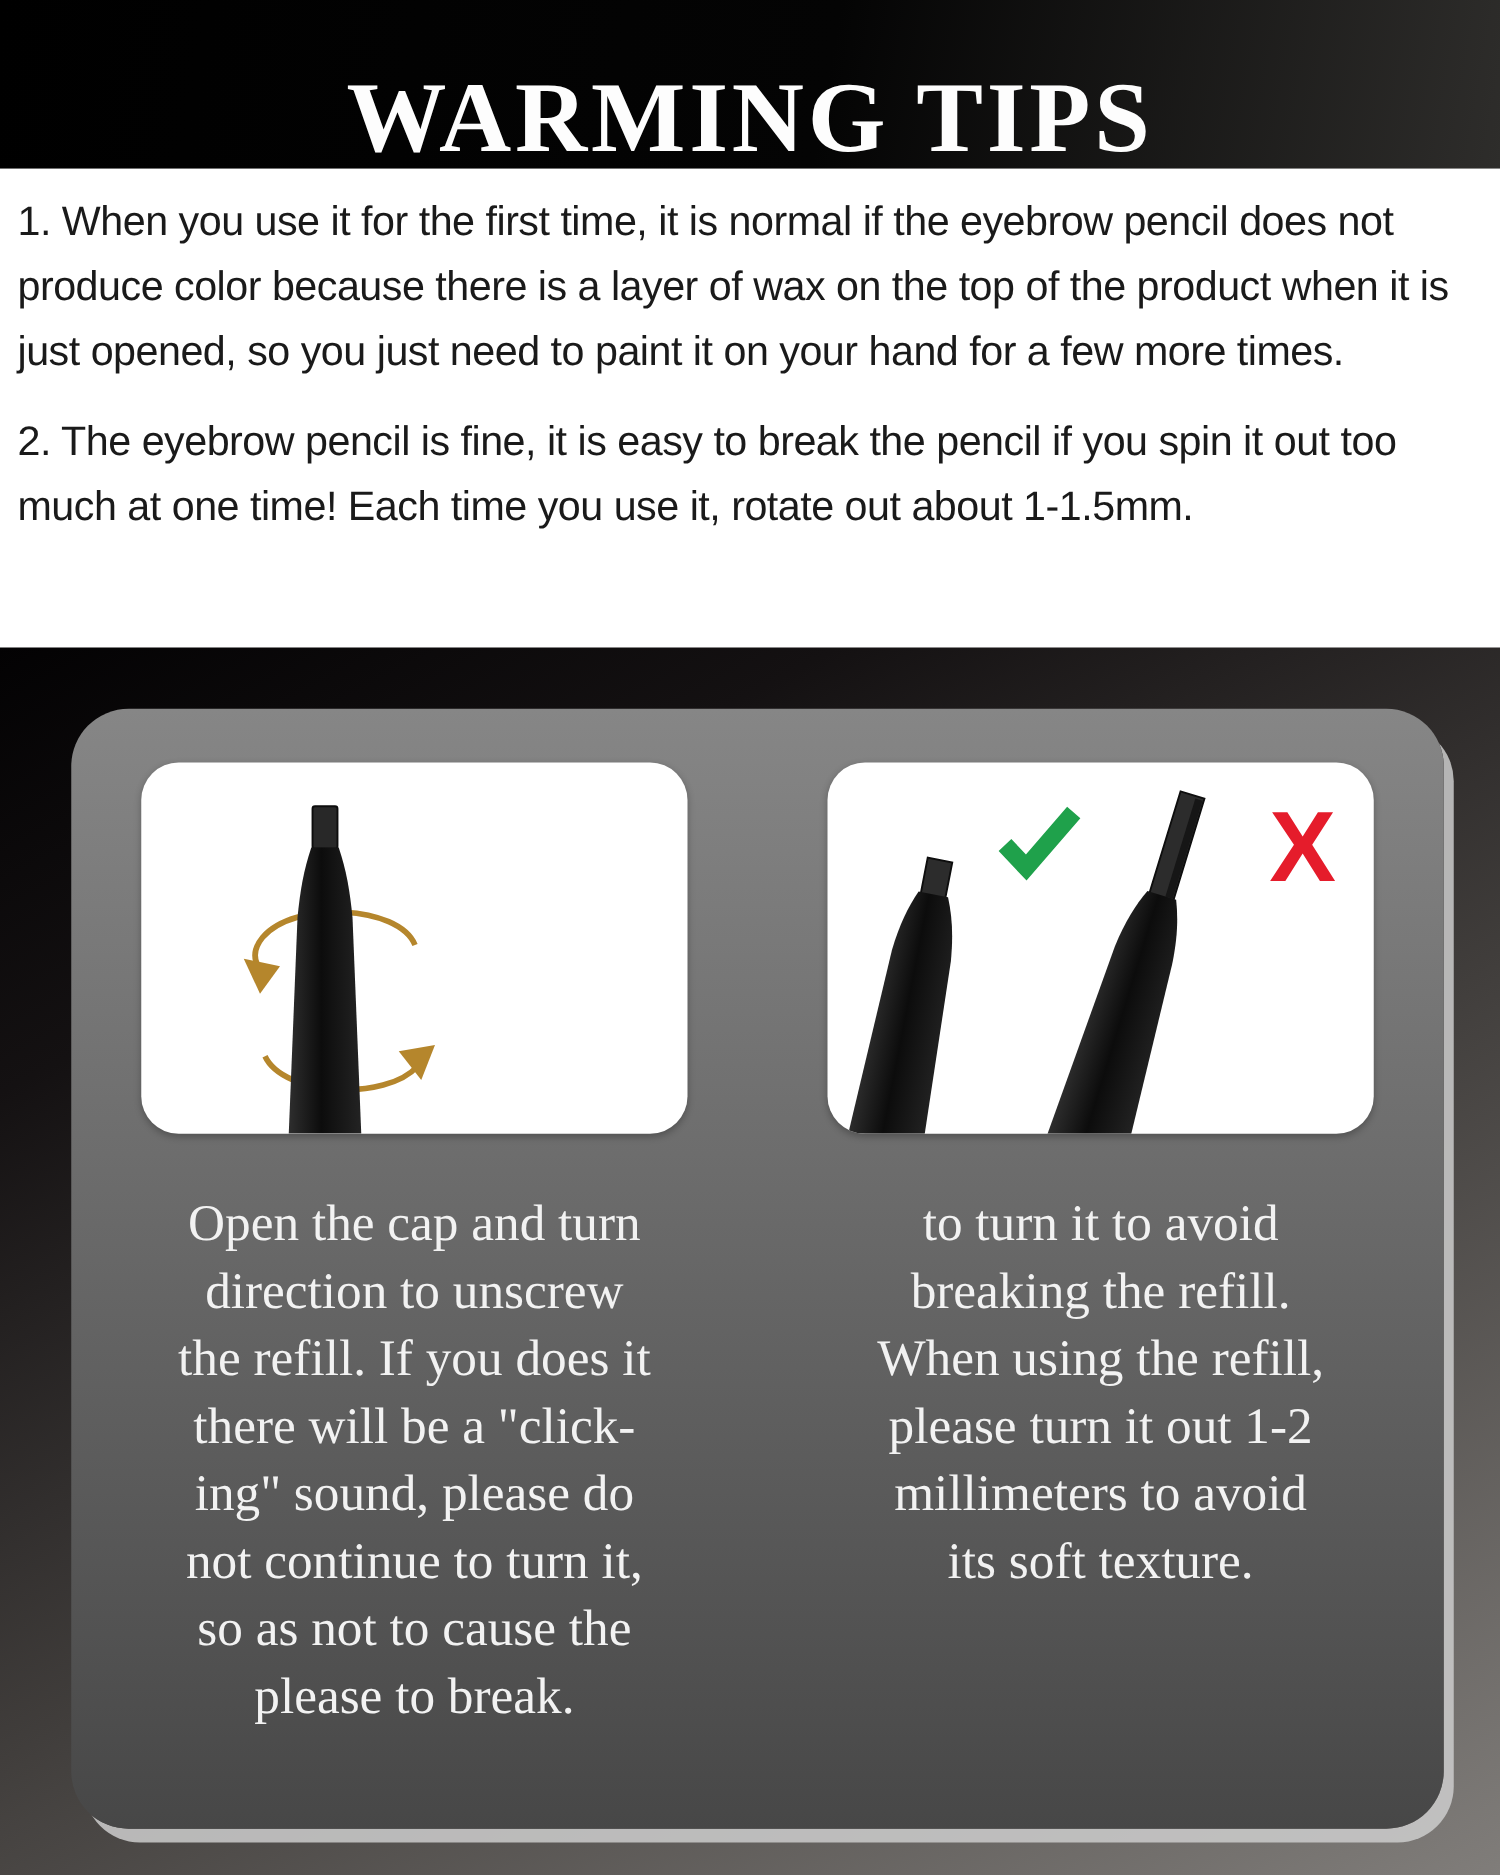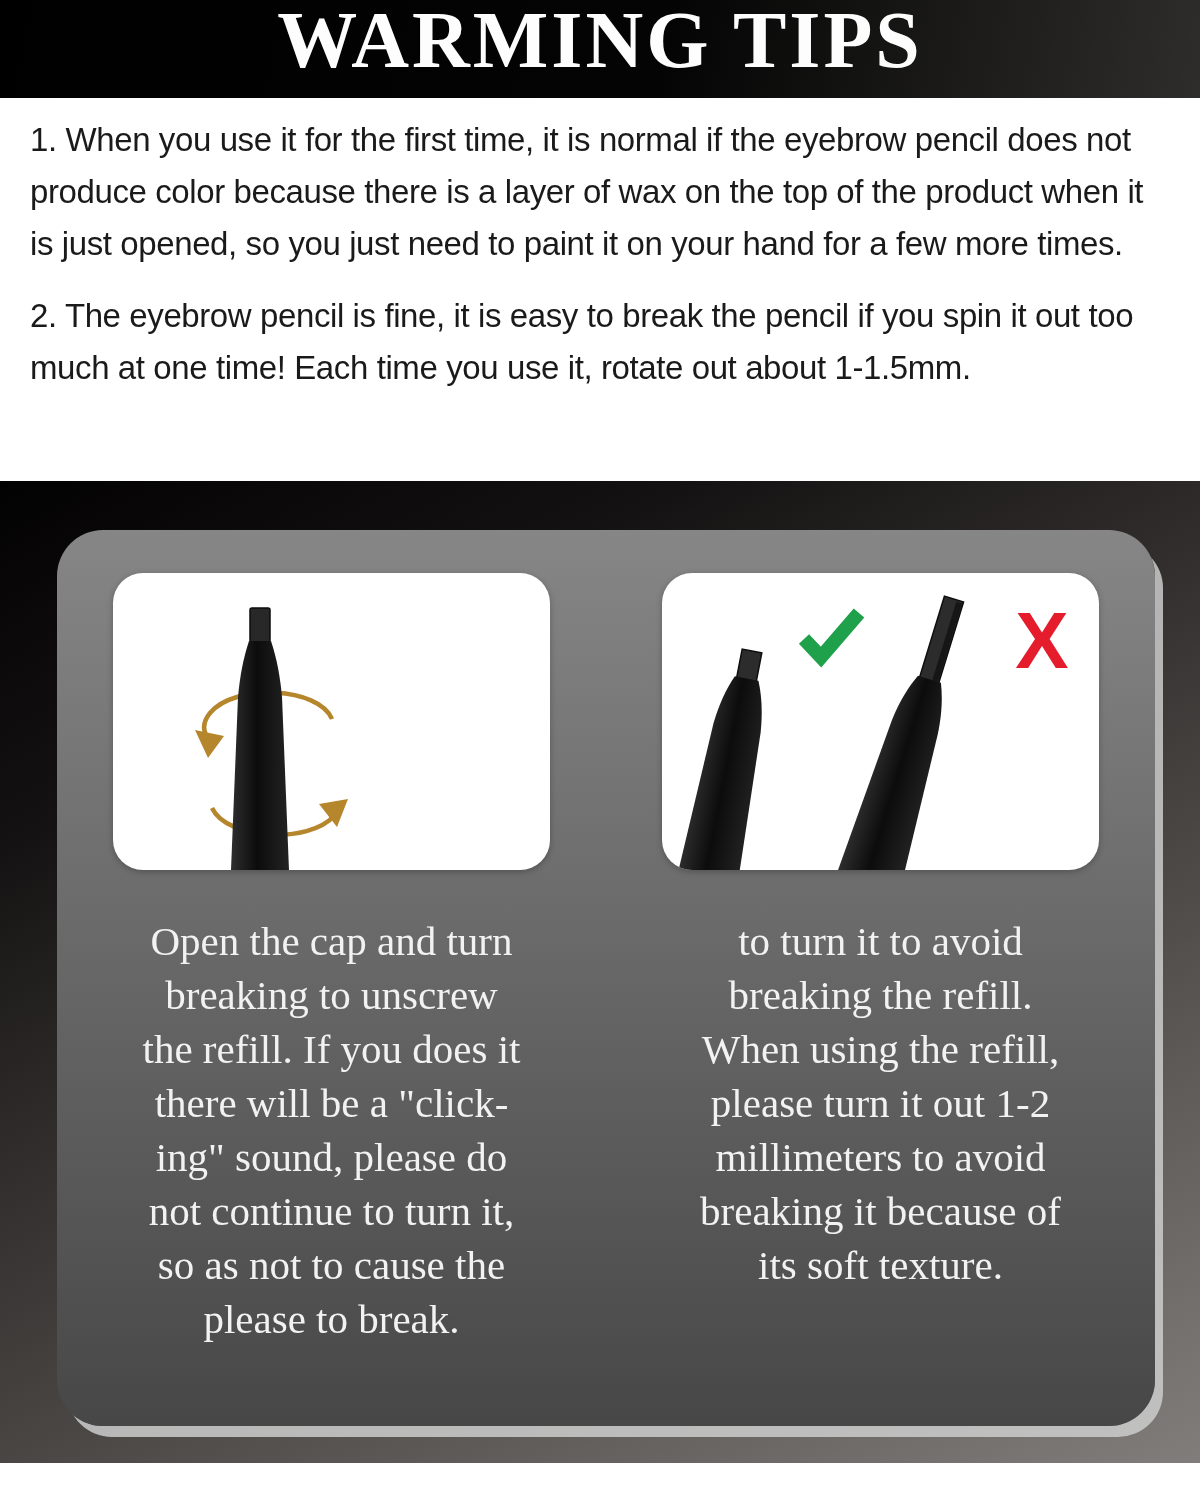--- a/index.html
+++ b/index.html
@@ -1,32 +1,32 @@
 <!DOCTYPE html>
 <html style="--arrow-gold: #b5862c; --check-green: #1fa14b; --cross-red: #e51c2b; --panel-top: #868686; --panel-bottom: #474747;"><head>
 <meta charset="utf-8">
 <style>
   html,body{margin:0;padding:0;}
   body{
     width:1200px;height:1500px;overflow:hidden;background:#fff;
     font-family:"Liberation Sans",sans-serif;position:relative;
   }
   .header{
-    height:98px;
+    height:135px;
     background:linear-gradient(100deg,#000 0%,#040404 55%,#2e2d2b 100%);
-    display:flex;align-items:flex-start;justify-content:center;
+    display:flex;align-items:flex-end;justify-content:center;
   }
   .header h1{
     margin:0;color:#fdfdfd;
     font-family:"Liberation Serif",serif;font-weight:700;
     font-size:80px;line-height:1;letter-spacing:3px;
   }
   .intro{
     background:#fff;height:383px;box-sizing:border-box;
-    padding:16px 29px 0 30px;
+    padding:16px 29px 0 14px;
   }
   .intro p{
     margin:0 0 20px 0;color:#1a1a1a;
     font-size:33px;line-height:52px;letter-spacing:-0.4px;
   }
   .guide{
     position:relative;height:982px;
     background:linear-gradient(152deg,#030203 0%,#141112 22%,#413e3c 55%,#807d7a 100%);
   }
   .panel{
@@ -87,21 +87,21 @@
               </g>
             </g>
             <g>
               <rect x="137" y="35" width="20" height="34" rx="2" fill="#282828" stroke="#0d0d0d" stroke-width="1.5"></rect>
               <path d="M136 68 L158 68 C164 86 167 103 169 124 L176 297 L118 297 L125 124 C127 103 130 86 136 68 Z" fill="url(#pb1)"></path>
             </g>
           </svg>
         </div>
         <div class="caption">
           <span class="line">Open the cap and turn</span>
-          <span class="line">breaking to unscrew</span>
+          <span class="line">direction to unscrew</span>
           <span class="line">the refill. If you does it</span>
           <span class="line">there will be a "click-</span>
           <span class="line">ing" sound, please do</span>
           <span class="line">not continue to turn it,</span>
           <span class="line">so as not to cause the</span>
           <span class="line">please to break.</span>
         </div>
       </div>
 
       <div class="col">
@@ -126,20 +126,19 @@
             <polyline points="142,66 159,84 197,40" fill="none" stroke="var(--check-green,#1fa14b)" stroke-width="14"></polyline>
             <text x="380" y="95" text-anchor="middle" font-family="Liberation Sans, sans-serif" font-weight="bold" font-size="80" fill="var(--cross-red,#e51c2b)">X</text>
           </svg>
         </div>
         <div class="caption">
           <span class="line">to turn it to avoid</span>
           <span class="line">breaking the refill.</span>
           <span class="line">When using the refill,</span>
           <span class="line">please turn it out 1-2</span>
           <span class="line">millimeters to avoid</span>
-          <span class="line">breaking it because of</span>
           <span class="line">its soft texture.</span>
         </div>
       </div>
 
     </div>
   </section>
 </div>
 
 </body></html>

